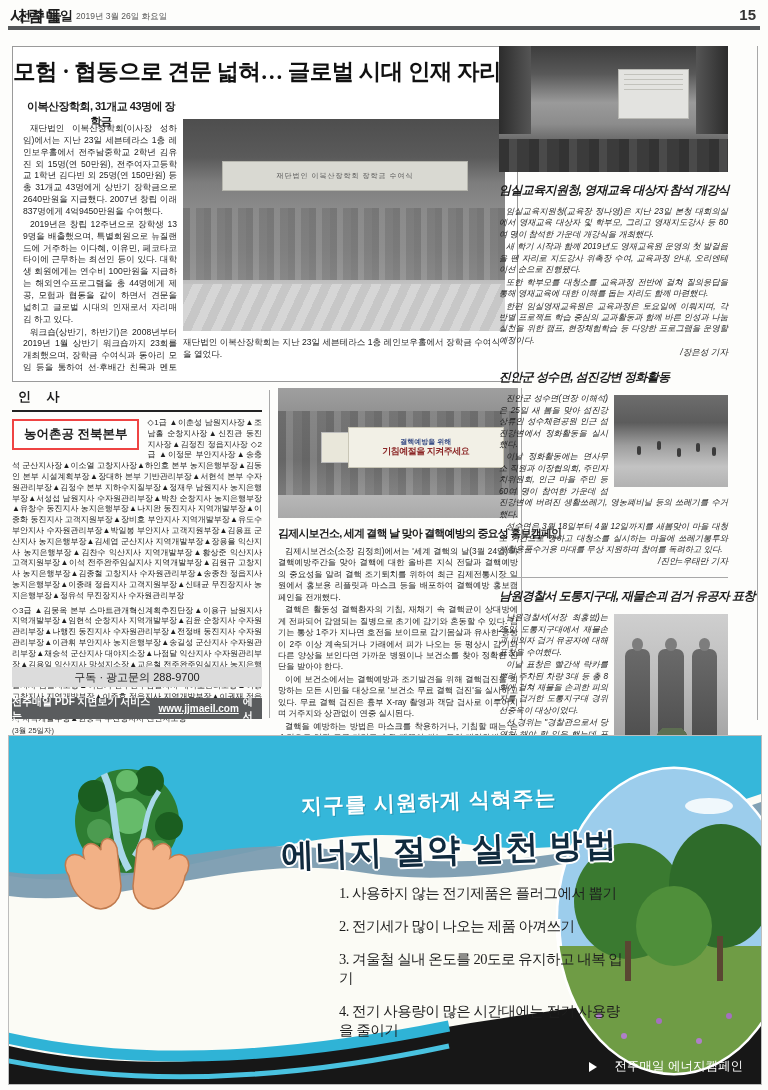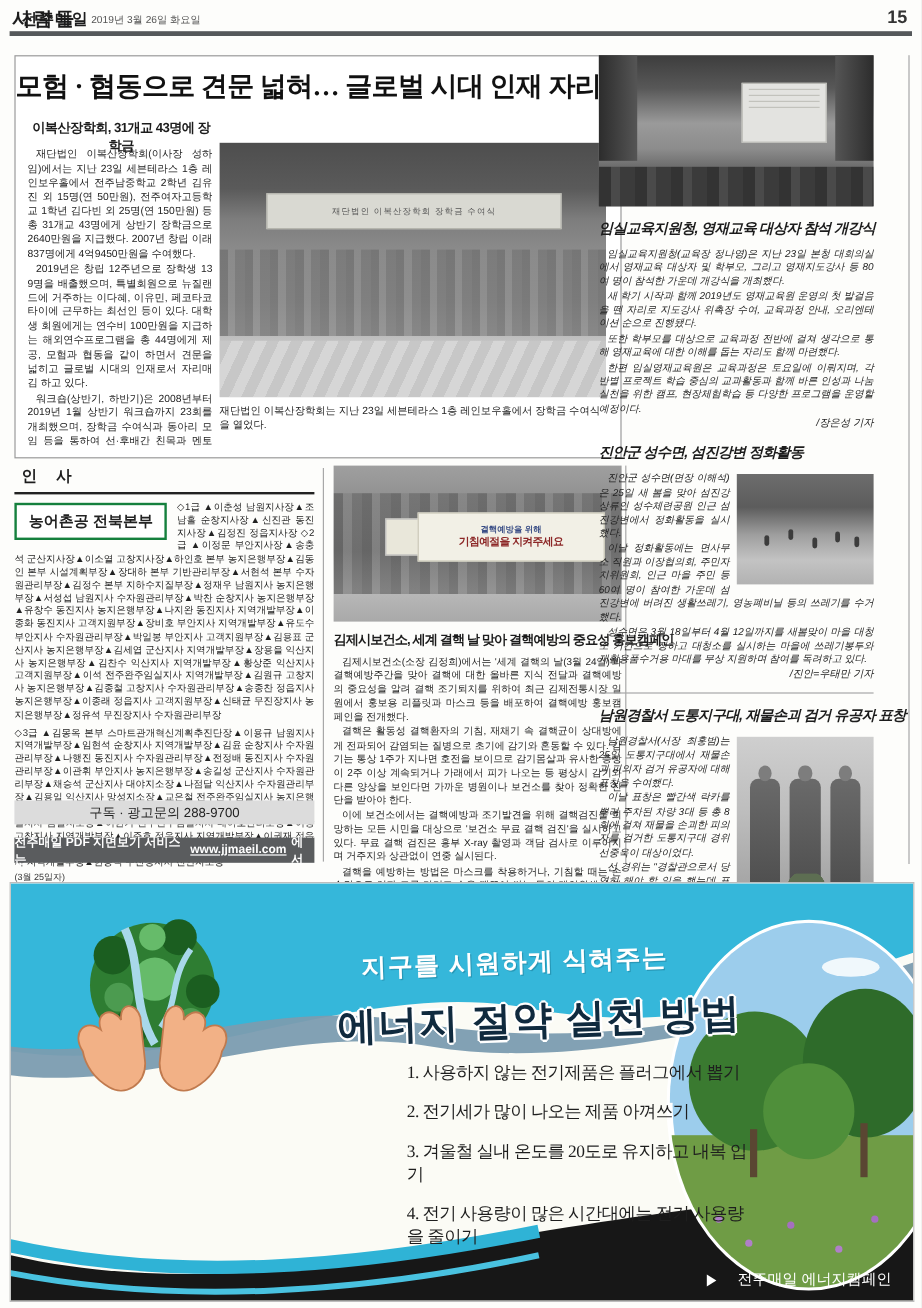--- a/index.html
+++ b/index.html
@@ -28,21 +28,21 @@
       display:flex;align-items:center;justify-content:center;font-size:7px;color:#555;letter-spacing:1px;white-space:nowrap;overflow:hidden;}
   .crowd{position:absolute;left:0;top:42%;width:100%;height:34%;
       background:repeating-linear-gradient(90deg,#6f6f6f 0 7px,#8a8a8a 7px 13px,#767676 13px 21px);opacity:.75;}
   .floor{position:absolute;left:0;bottom:0;width:100%;height:22%;
       background:repeating-linear-gradient(115deg,#c7c7c7 0 9px,#d6d6d6 9px 18px);}
   .main-caption{position:absolute;left:170px;top:290px;width:322px;font-size:8.6px;line-height:1.35;color:#222;}
   
   .insa{position:absolute;left:12px;top:388px;width:250px;}
   .insa-title{font-weight:bold;font-size:13px;letter-spacing:6px;margin:0 0 4px 6px;}
   .insa-rule{height:2px;background:#222;margin-bottom:6px;}
-  .org-box{float:left;border:2px solid #15803d;padding:5px 10px;margin:1px 8px 3px 0;font-weight:bold;font-size:12.5px;white-space:nowrap;background:#fff;}
+  .org-box{float:left;border:2px solid #ef4444;padding:5px 10px;margin:1px 8px 3px 0;font-weight:bold;font-size:12.5px;white-space:nowrap;background:#fff;}
   .insa-text{font-size:8px;line-height:1.35;text-align:justify;word-break:break-all;color:#222;}
   .insa-text p{margin:0 0 4px 0;}
   .insa-note{font-size:7.5px;text-align:left;color:#333;margin-top:-2px;}
   .subscribe-bar{position:absolute;left:12px;top:667px;width:250px;height:20px;background:#dcdcdc;
       display:flex;align-items:center;justify-content:center;font-weight:normal;font-size:11px;color:#222;}
   .pdf-bar{position:absolute;left:12px;top:698px;width:250px;height:21px;background:#5a5c5e;color:#fff;
       display:flex;align-items:center;justify-content:center;font-weight:bold;font-size:10px;gap:4px;}
   .pdf-bar a{color:#fff;text-decoration:underline;}
   
   .gimje{position:absolute;left:278px;top:388px;width:240px;}
@@ -169,21 +169,21 @@
           <i></i>
           <i></i>
           <i></i>
         </div>
       <div class="heads"></div>
     </div>
     <div class="r-headline">임실교육지원청, 영재교육 대상자 참석 개강식</div>
     <div class="bodytext">
         <p>임실교육지원청(교육장 정나영)은 지난 23일 본청 대회의실에서 영재교육 대상자 및 학부모, 그리고 영재지도강사 등 80여 명이 참석한 가운데 개강식을 개최했다.</p>
         <p>새 학기 시작과 함께 2019년도 영재교육원 운영의 첫 발걸음을 뗀 자리로 지도강사 위촉장 수여, 교육과정 안내, 오리엔테이션 순으로 진행됐다.</p>
-        <p>또한 학부모를 대상으로 교육과정 전반에 걸쳐 생각으로 통해 영재교육에 대한 이해를 돕는 자리도 함께 마련했다.</p>
+        <p>또한 학부모를 대청소를 교육과정 전반에 걸쳐 질의응답을 통해 영재교육에 대한 이해를 돕는 자리도 함께 마련했다.</p>
         <p>한편 임실영재교육원은 교육과정은 토요일에 이뤄지며, 각 반별 프로젝트 학습 중심의 교과활동과 함께 바른 인성과 나눔 실천을 위한 캠프, 현장체험학습 등 다양한 프로그램을 운영할 예정이다.</p>
       </div>
     <div class="byline">/장은성 기자</div>
 
     <div class="r-headline">진안군 성수면, 섬진강변 정화활동</div>
     <div>
       <div class="float-photo jinan-photo">
         <span class="fig-dot" style="left:20%;top:55%"></span>
           <span class="fig-dot" style="left:38%;top:50%"></span>
         <span class="fig-dot" style="left:55%;top:57%"></span>

